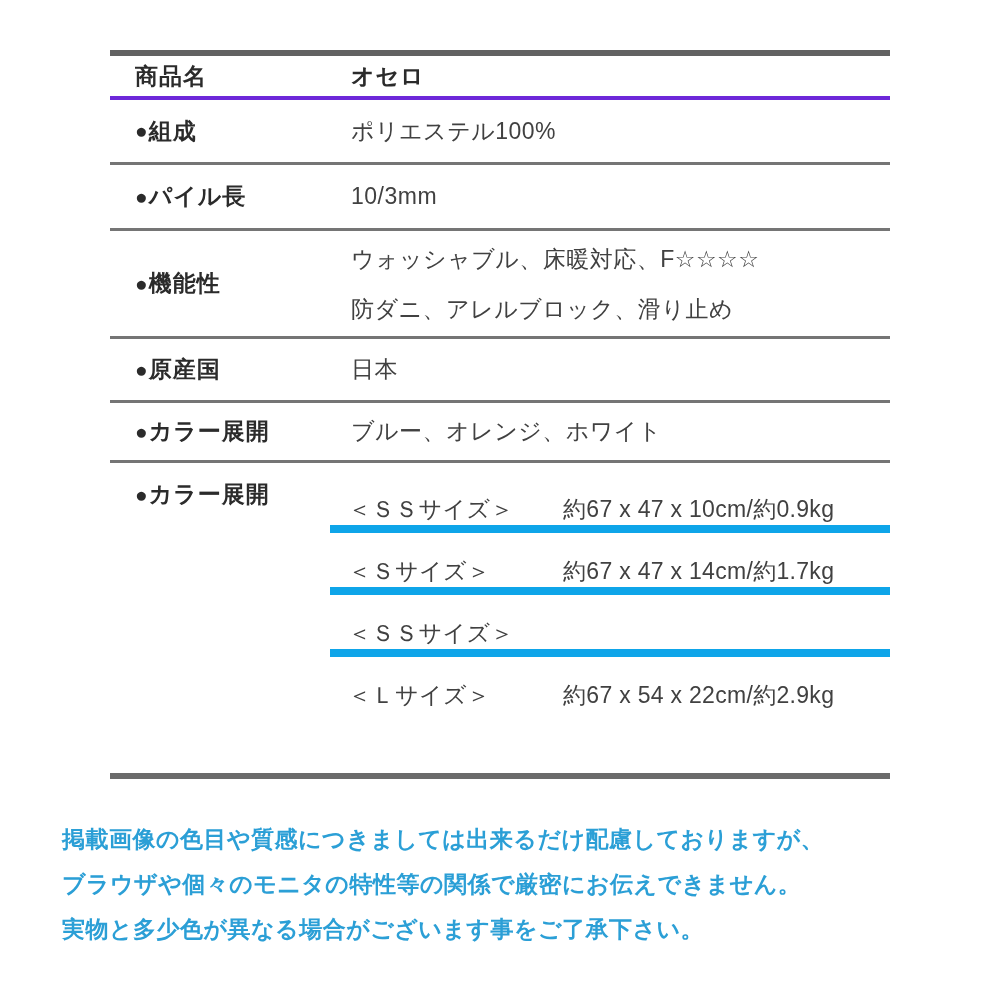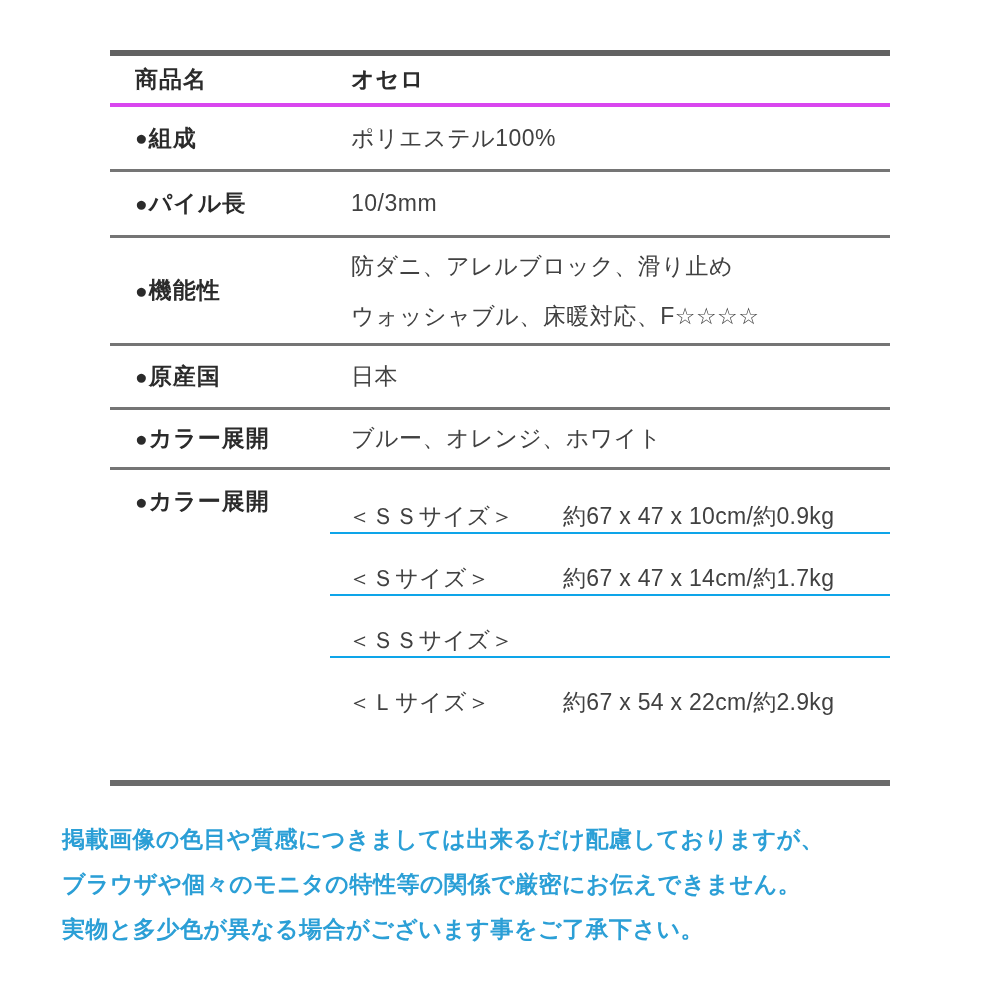--- a/index.html
+++ b/index.html
@@ -15,21 +15,21 @@
   
   .spec-table {
     position: absolute;
     left: 110px; top: 50px;
     width: 780px;
     border-top: 6px solid #626262;
     border-bottom: 6px solid #6b6b6b;
     background: #ffffff;
   }
   .row { display: flex; align-items: stretch; }
-  .row.header    { height: 51px; border-bottom: 4px solid #d946ef; }
+  .row.header    { height: 44px; border-bottom: 4px solid #6d28d9; }
   .row.r-compose { height: 65px; border-bottom: 3px solid #757575; }
   .row.r-pile    { height: 66px; border-bottom: 3px solid #757575; }
   .row.r-func    { height: 108px; border-bottom: 3px solid #757575; }
   .row.r-origin  { height: 64px; border-bottom: 3px solid #757575; }
   .row.r-color   { height: 60px; border-bottom: 3px solid #757575; }
   .row.r-packing { height: 310px; }
 
   .label-cell {
     width: 235px;
     padding-left: 25px;
@@ -66,21 +66,21 @@
 
   
   .sub-table { flex: 1; display: flex; flex-direction: column; }
   .sub-row {
     height: 62px;
     display: flex;
     align-items: flex-end;
     padding-left: 18px;
     gap: 43px;
   }
-  .sub-row + .sub-row { border-top: 2px solid #0ea5e9; }
+  .sub-row + .sub-row { border-top: 8px solid #0ea5e9; }
   .size-name {
     width: 172px;
     font-size: 23px;
     color: #414141;
     letter-spacing: 0.5px;
     white-space: nowrap;
   }
   .size-dims {
     font-size: 23px;
     color: #414141;
@@ -130,22 +130,22 @@
       </div>
       <div class="value-cell">10/3mm</div>
     </div>
 
     <div class="row r-func">
       <div class="label-cell">
         <span class="bullet">●</span>
           <span>機能性</span>
       </div>
       <div class="value-cell multiline">
+        <div class="vline">ウォッシャブル、床暖対応、F☆☆☆☆</div>
         <div class="vline">防ダニ、アレルブロック、滑り止め</div>
-        <div class="vline">ウォッシャブル、床暖対応、F☆☆☆☆</div>
       </div>
     </div>
 
     <div class="row r-origin">
       <div class="label-cell">
         <span class="bullet">●</span>
           <span>原産国</span>
       </div>
       <div class="value-cell">日本</div>
     </div>

